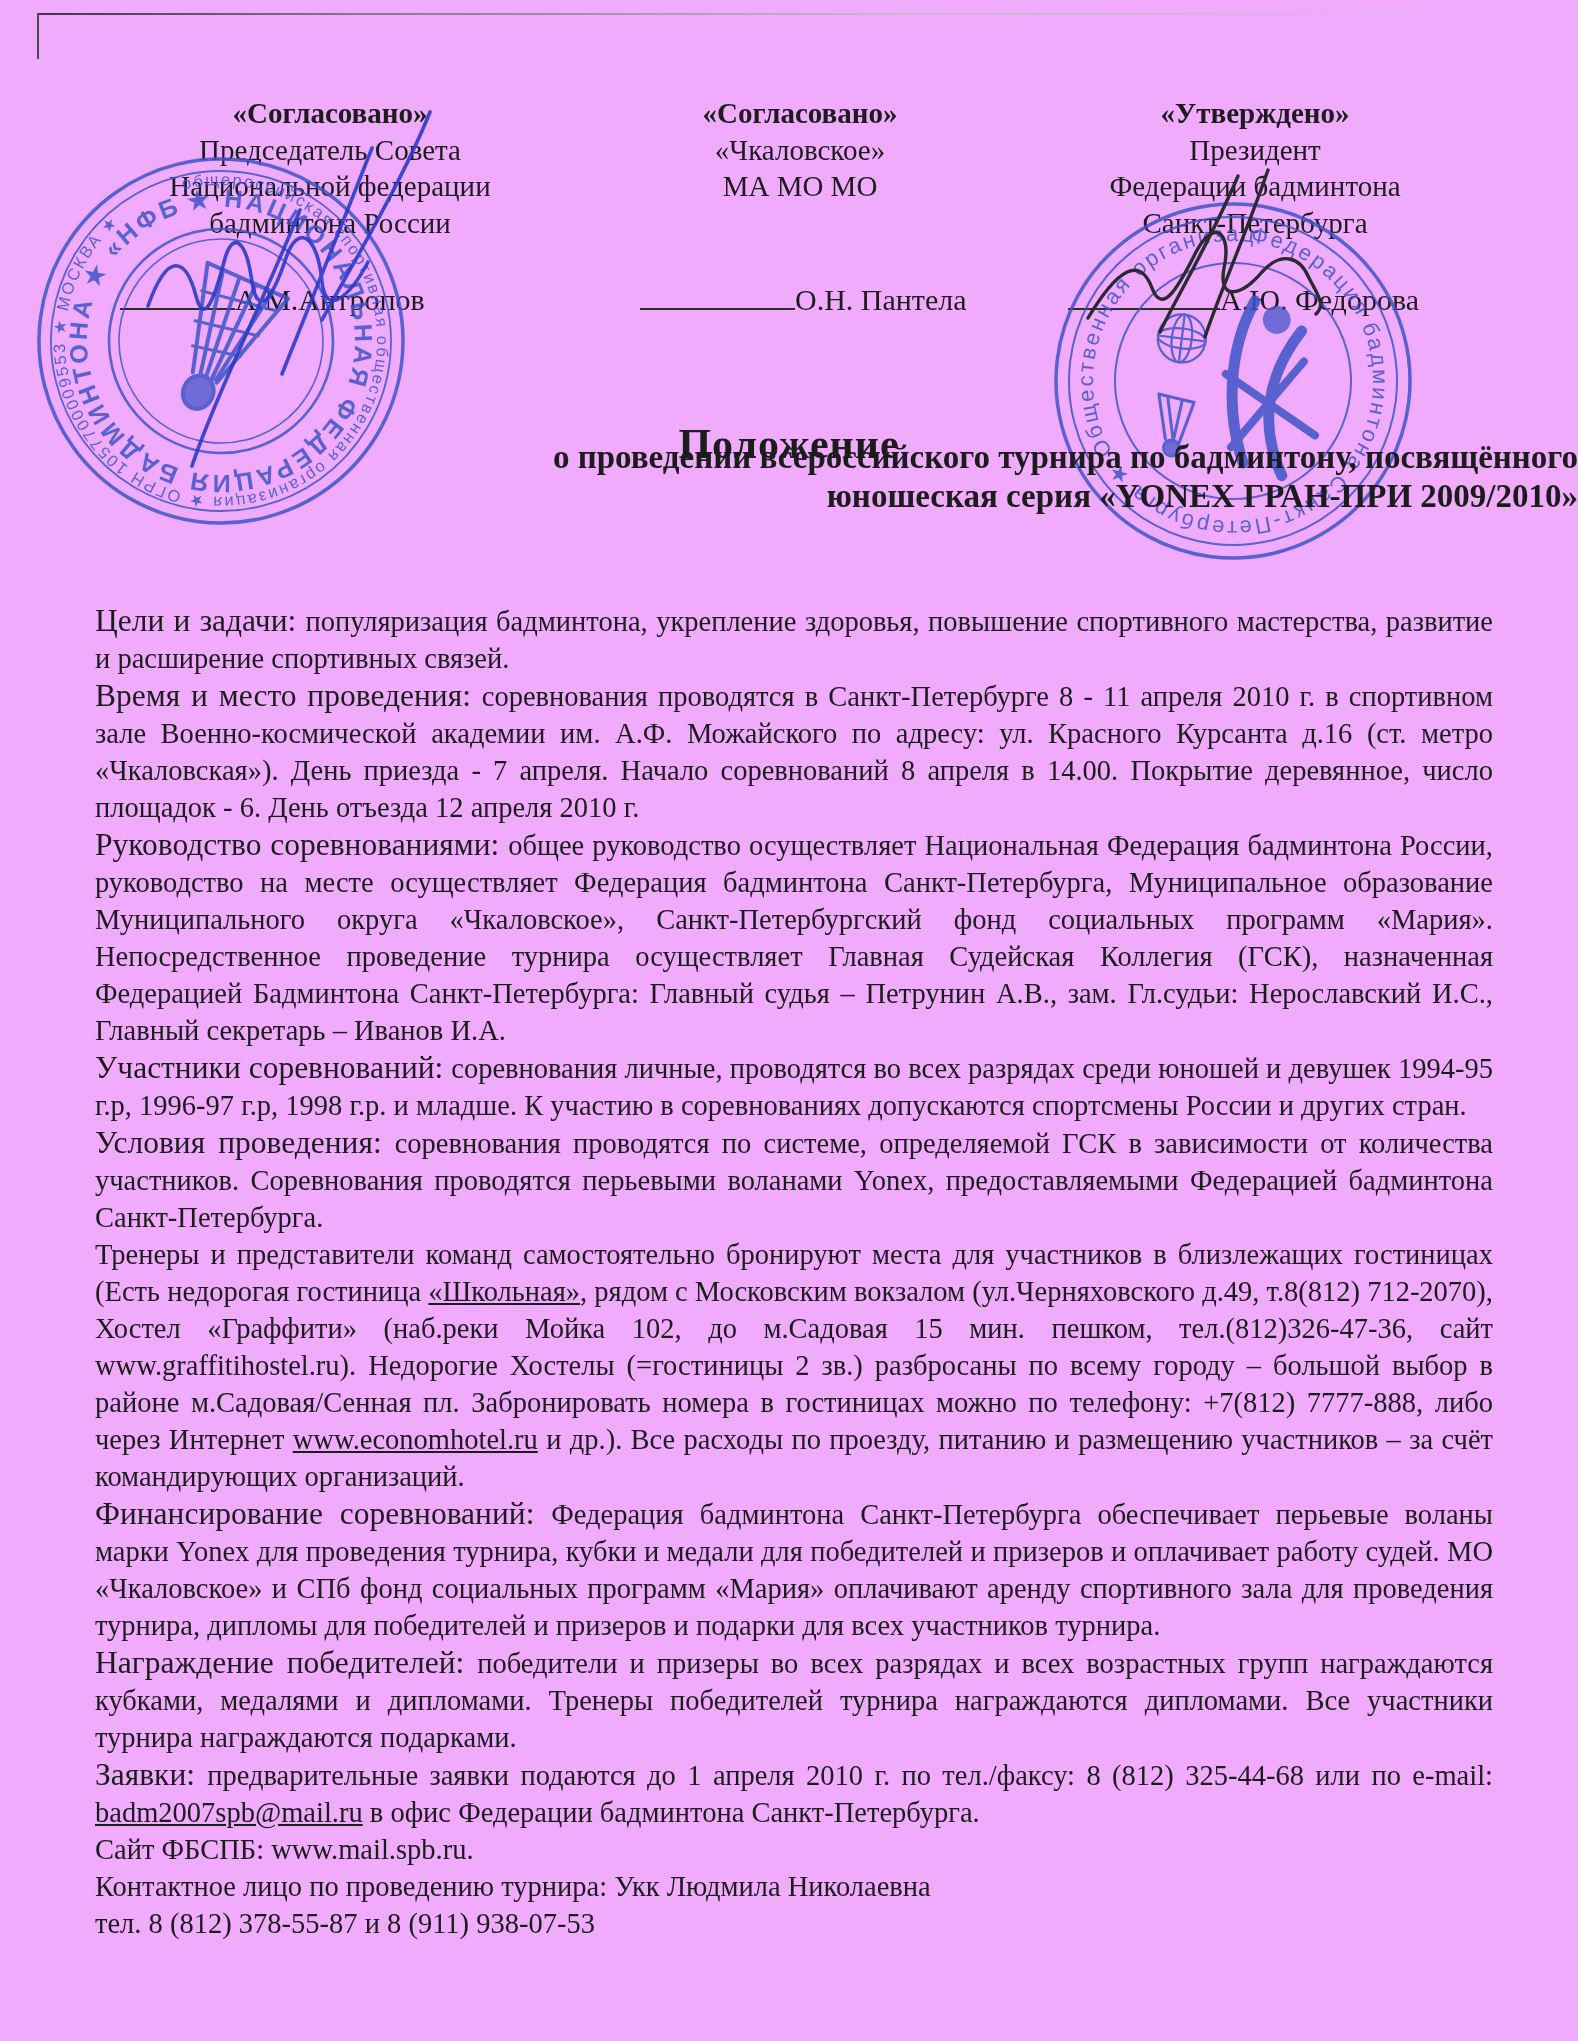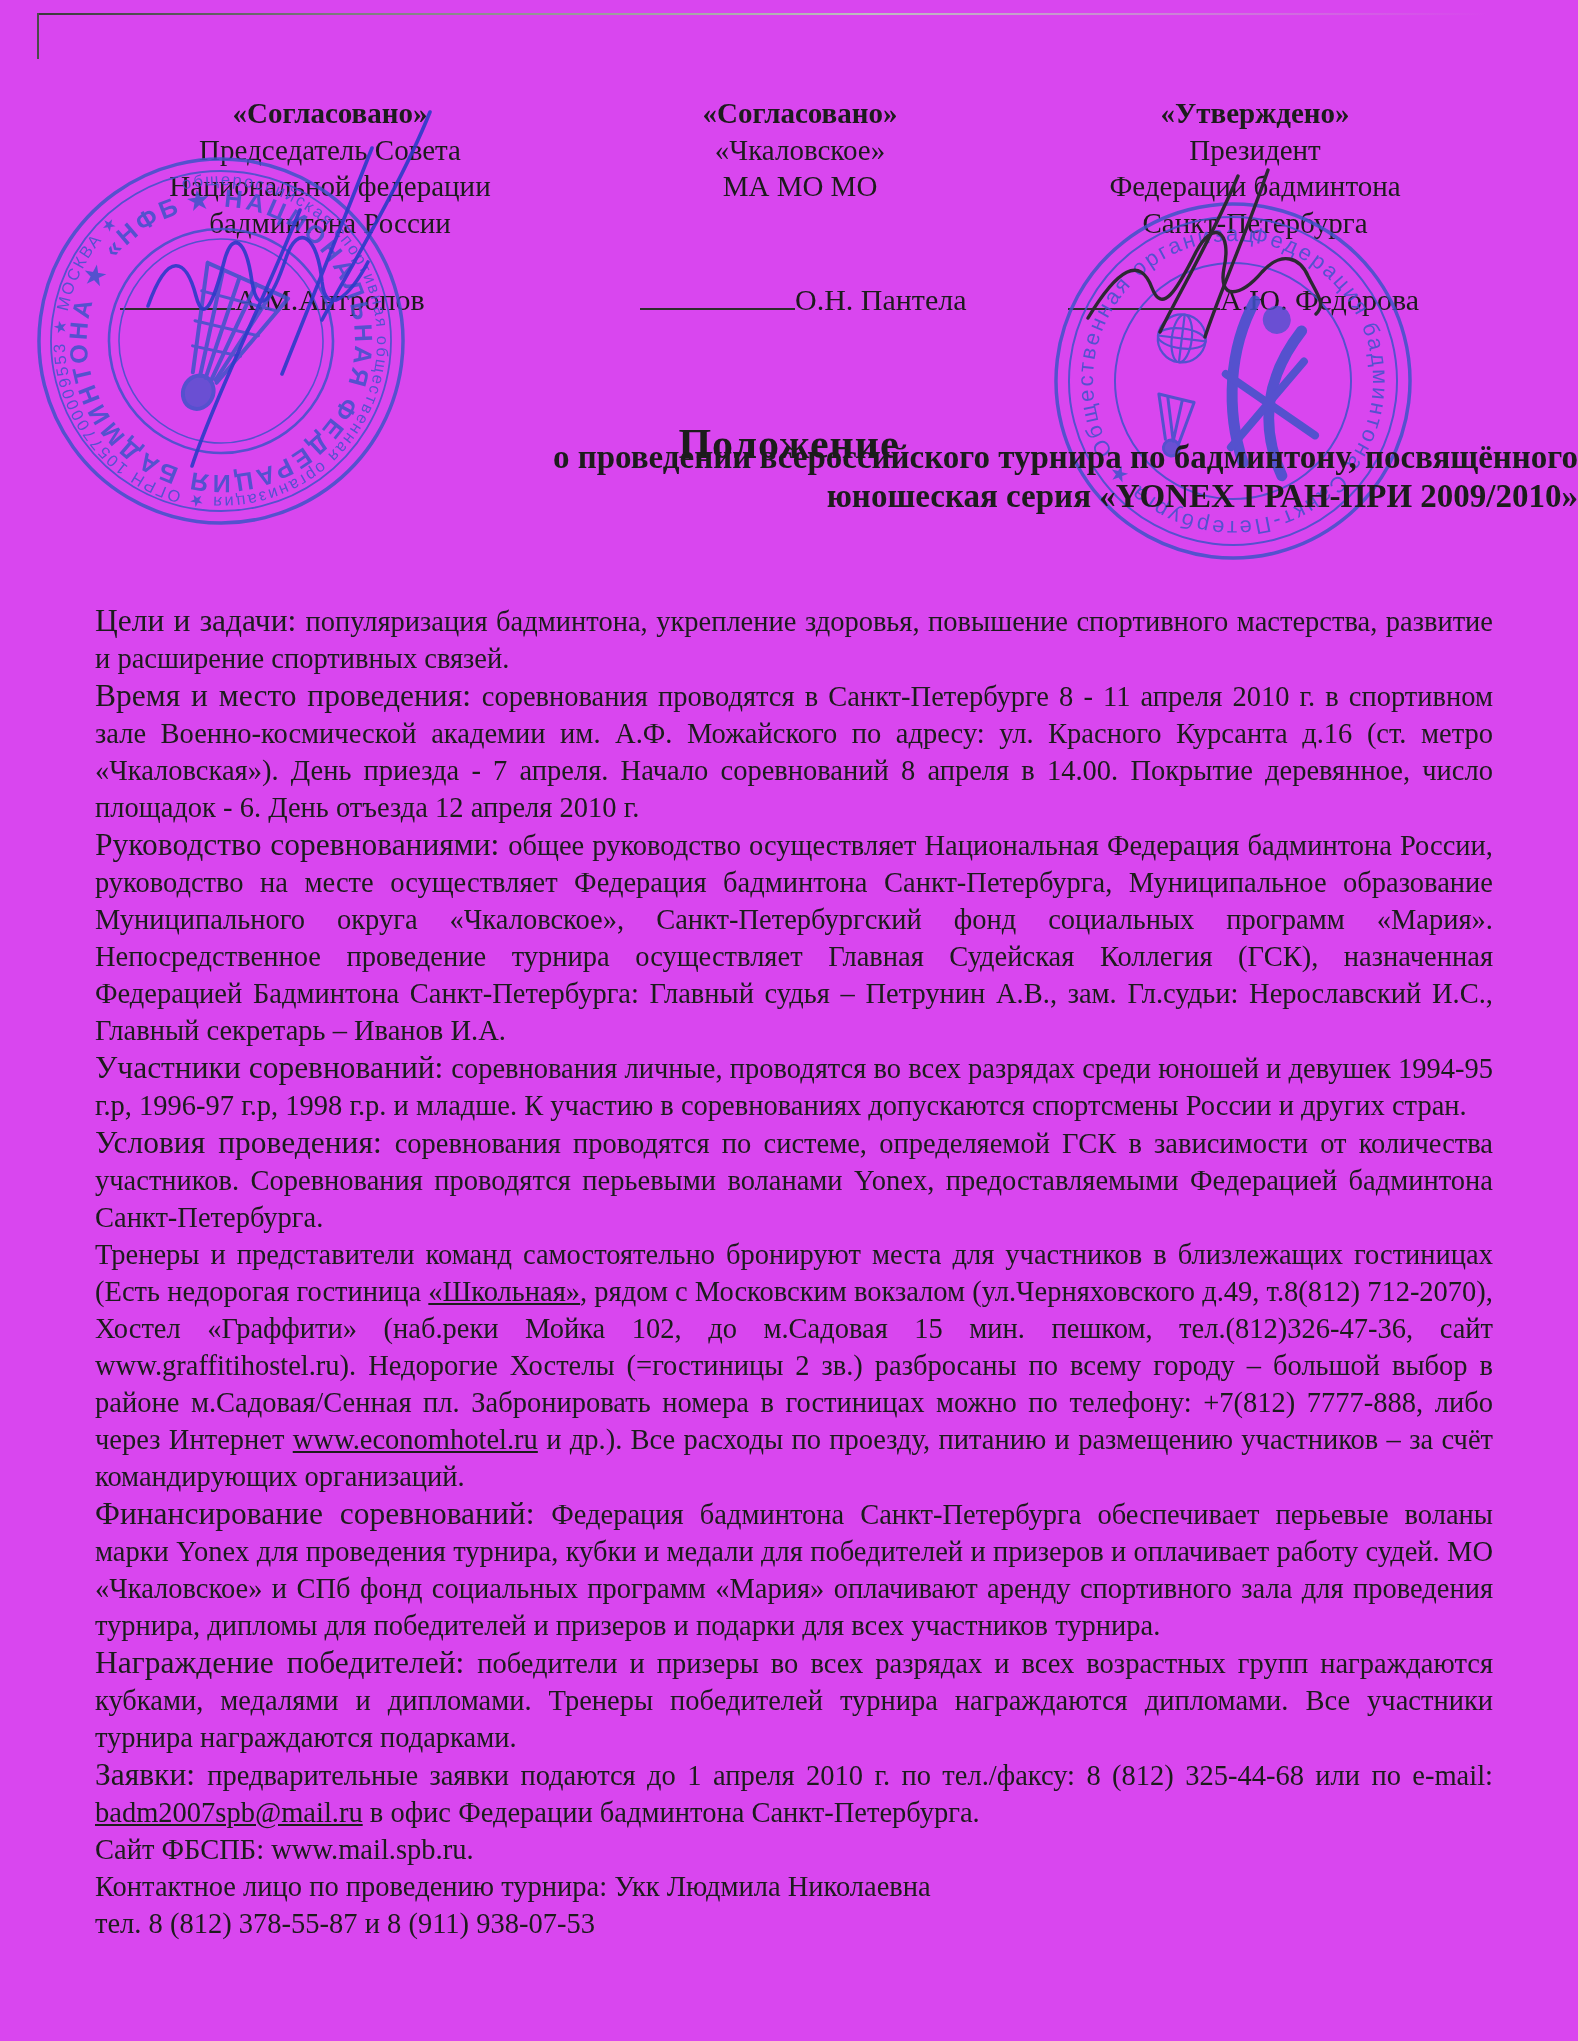--- a/index.html
+++ b/index.html
@@ -1,18 +1,18 @@
 <!DOCTYPE html>
 <html lang="ru"><head>
 <meta charset="utf-8">
 <style>
   html,body{margin:0;padding:0;background:#9a9a9a;}
   .page{
     position:relative;width:1578px;height:2041px;margin:0 auto;
-    background:#d946ef;overflow:hidden;
+    background:#f0abfc;overflow:hidden;
     font-family:"Liberation Serif","DejaVu Serif",serif;color:#1c1c1c;
   }
   
   .scan-top{position:absolute;left:38px;top:13px;width:1510px;height:2px;
     background:linear-gradient(to right,#3a3a3a,#7c7c7c 20%,#bdbdbd 55%,rgba(0,0,0,0) 96%);}
   .scan-corner{position:absolute;left:37px;top:13px;width:2px;height:46px;background:#4a4a4a;}
 
   
   .approval{position:absolute;top:95px;text-align:center;font-size:29px;line-height:36.5px;}
   .approval .status{font-weight:bold;}

